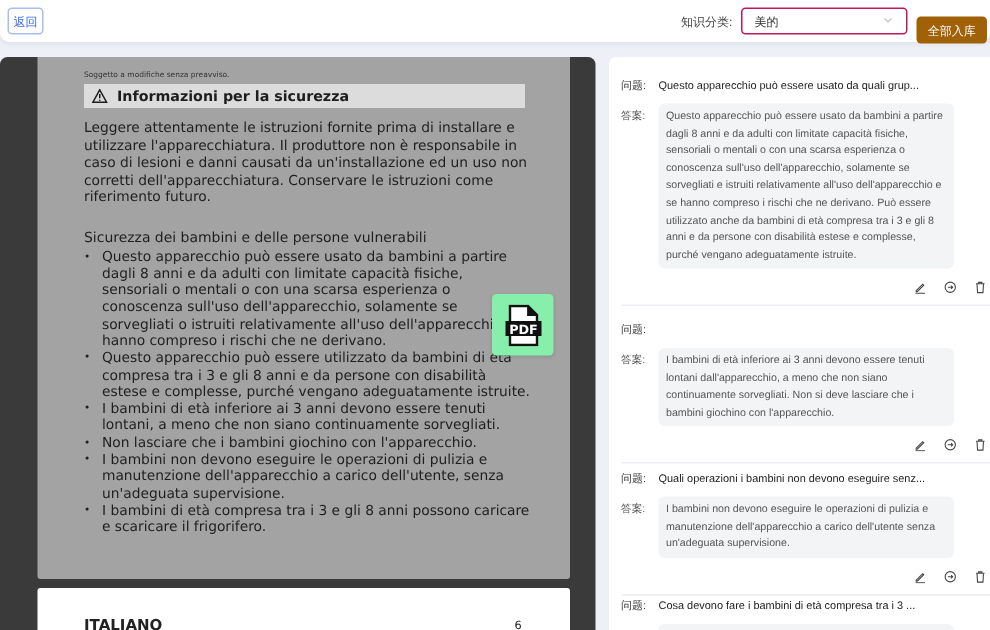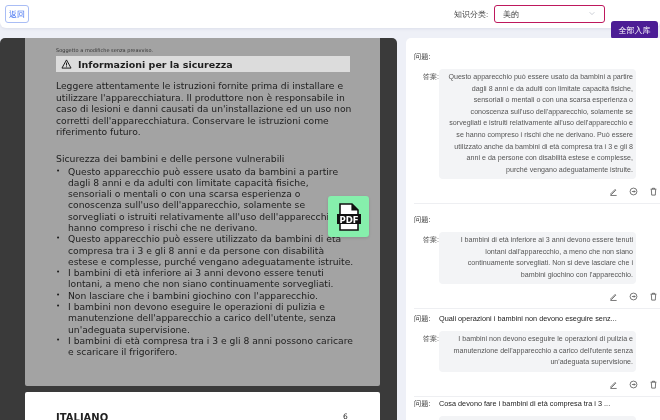--- a/index.html
+++ b/index.html
@@ -2,21 +2,21 @@
 <html><head>
   <meta charset="utf-8">
   <style>
     * { box-sizing: border-box; margin: 0; padding: 0; }
     html, body { width: 660px; height: 420px; overflow: hidden; background: #eef0f7; font-family: "Liberation Sans", sans-serif; }
     .topbar { position: absolute; left: 0; top: 0; width: 660px; height: 28px; background: #ffffff; border-radius: 0 0 6px 6px; box-shadow: 0 1px 3px rgba(100,110,160,0.12); }
     .back-btn { position: absolute; left: 5px; top: 5px; width: 24px; height: 18px; border: 1px solid #a9bdf5; border-radius: 3px; background: #fff; color: #3b6cf0; font-size: 8px; display: flex; align-items: center; justify-content: center; cursor: pointer; }
     .cat-label { position: absolute; left: 454px; top: 9px; font-size: 8px; color: #444; }
     .cat-select { position: absolute; left: 494px; top: 5px; width: 111px; height: 18px; border: 1px solid #be185d; border-radius: 3px; background: #fff; font-size: 8px; color: #333; display: flex; align-items: center; padding-left: 8px; cursor: pointer; }
     .cat-select .chev { position: absolute; right: 8px; top: 3px; width: 8px; height: 8px; }
-    .import-btn { position: absolute; left: 611px; top: 21px; width: 47px; height: 18px; background: #4c1d95; border-radius: 3px; color: #fff; font-size: 8px; display: flex; align-items: center; justify-content: center; cursor: pointer; }
+    .import-btn { position: absolute; left: 611px; top: 11px; width: 47px; height: 18px; background: #a16207; border-radius: 3px; color: #fff; font-size: 8px; display: flex; align-items: center; justify-content: center; cursor: pointer; }
 
     .viewer { position: absolute; left: 0; top: 38px; width: 397px; height: 382px; background: #3a3a3a; border-radius: 5px 5px 0 0; overflow: hidden; }
     .page1 { position: absolute; left: 25px; top: 0; width: 355px; height: 348px; background: #a3a3a3; border-radius: 0 0 2px 2px; }
     .page2 { position: absolute; left: 25px; top: 354px; width: 355px; height: 40px; background: #fff; border-radius: 2px; }
     .doc { position: absolute; left: 31px; top: 9px; width: 320px; color: #1e1e1e; font-family: "DejaVu Sans", sans-serif; }
     .doc .small { font-size: 5px; color: #333; }
     .doc .band { margin-top: 3px; background: #dcdcdc; height: 16px; display: flex; align-items: center; padding-left: 5px; font-weight: bold; font-size: 9.5px; width: 294px; }
     .doc .band .warn { width: 11px; height: 10px; margin-right: 6px; }
     .doc .para { margin-top: 8px; font-size: 9.2px; line-height: 11.5px; width: 296px; }
     .doc h3 { margin-top: 15px; font-size: 9.3px; font-weight: normal; }
@@ -25,21 +25,21 @@
     .doc li::before { content: "•"; position: absolute; left: 0; top: 0; font-size: 7px; }
     .footer-lang { position: absolute; left: 31px; top: 20px; font-size: 10px; font-weight: bold; font-family: "DejaVu Sans", sans-serif; color: #222; }
     .footer-page { position: absolute; left: 318px; top: 20px; font-size: 7.5px; font-family: "DejaVu Sans", sans-serif; color: #222; }
     .pdf-badge { position: absolute; left: 328px; top: 158px; width: 41px; height: 41px; background: #86efac; border-radius: 3px; box-shadow: 0 1px 3px rgba(0,0,0,0.12); display: flex; align-items: center; justify-content: center; cursor: pointer; }
 
     .qa-panel { position: absolute; left: 406px; top: 38px; width: 254px; height: 382px; background: #fff; border-radius: 5px 0 0 0; overflow: hidden; }
     .qa-item { position: absolute; left: 8px; width: 246px; border-bottom: 1px solid #eeeff2; }
     .q-row { display: flex; font-size: 7.3px; color: #222; height: 12px; align-items: flex-start; }
     .q-row .lbl { width: 25px; color: #333; flex-shrink: 0; }
     .q-row .txt { white-space: nowrap; overflow: hidden; }
-    .a-row { display: flex; margin-top: 5px; font-size: 7.1px; text-align: right; }
+    .a-row { display: flex; margin-top: 5px; font-size: 7.1px; }
     .a-row .lbl { width: 25px; color: #555; flex-shrink: 0; padding-top: 3px; }
     .a-box { width: 197px; background: #f3f4f6; border-radius: 4px; padding: 3px 3px 3px 5px; color: #555; line-height: 11.6px; }
     .actions { display: flex; justify-content: flex-end; gap: 11px; padding: 8px 2px 7px 0; }
     .actions svg { width: 9px; height: 9px; cursor: pointer; }
   </style>
 </head>
 <body>
 
 <div class="topbar">
   <div class="back-btn">返回</div>
@@ -89,20 +89,21 @@
       <text x="13" y="19.5" text-anchor="middle" font-family="DejaVu Sans, sans-serif" font-weight="bold" font-size="8.5" fill="#fff">PDF</text>
     </svg>
   </div>
 </div>
 
 <div class="qa-panel">
 
   <div class="qa-item" style="top:14px;">
     <div class="q-row">
         <span class="lbl">问题:</span>
+        <span class="txt">Questo apparecchio può essere usato da quali grup...</span>
       </div>
     <div class="a-row">
         <span class="lbl">答案:</span>
         <div class="a-box">Questo apparecchio può essere usato da bambini a partire dagli 8 anni e da adulti con limitate capacità fisiche, sensoriali o mentali o con una scarsa esperienza o conoscenza sull'uso dell'apparecchio, solamente se sorvegliati e istruiti relativamente all'uso dell'apparecchio e se hanno compreso i rischi che ne derivano. Può essere utilizzato anche da bambini di età compresa tra i 3 e gli 8 anni e da persone con disabilità estese e complesse, purché vengano adeguatamente istruite.</div>
       </div>
     <div class="actions">
       <svg viewBox="0 0 10 10">
           <path d="M2 7.5 L6.8 2.7 L7.6 3.5 L2.8 8.3 L2 8.3 Z" fill="none" stroke="#444" stroke-width="0.8"></path>
           <path d="M1.5 9.4 H8.5" stroke="#444" stroke-width="0.8"></path>
         </svg>

